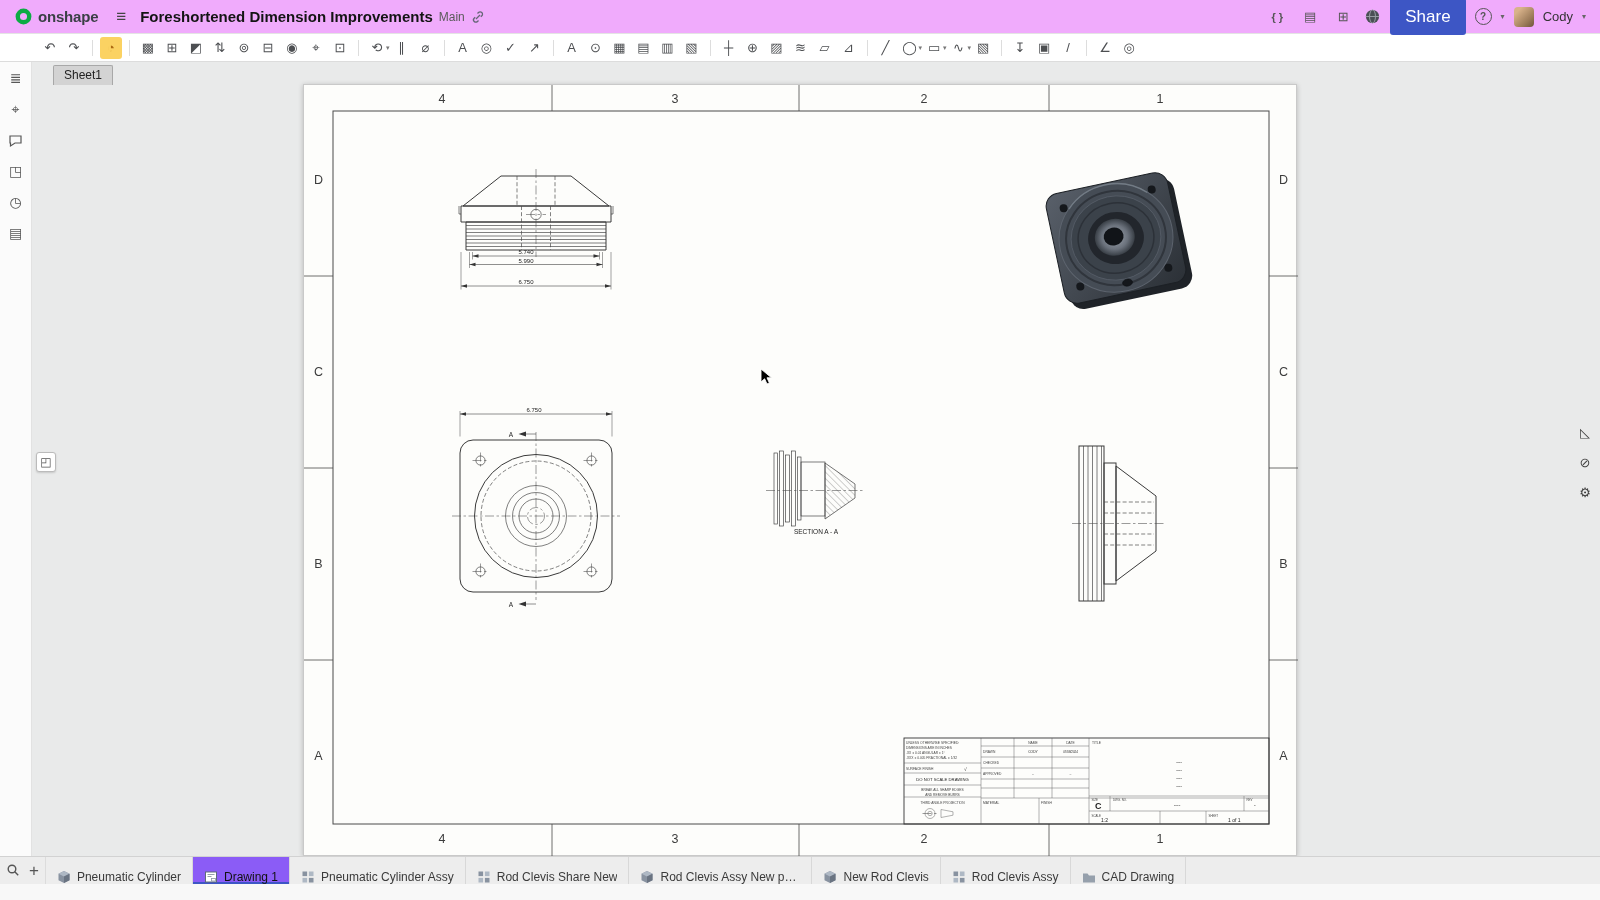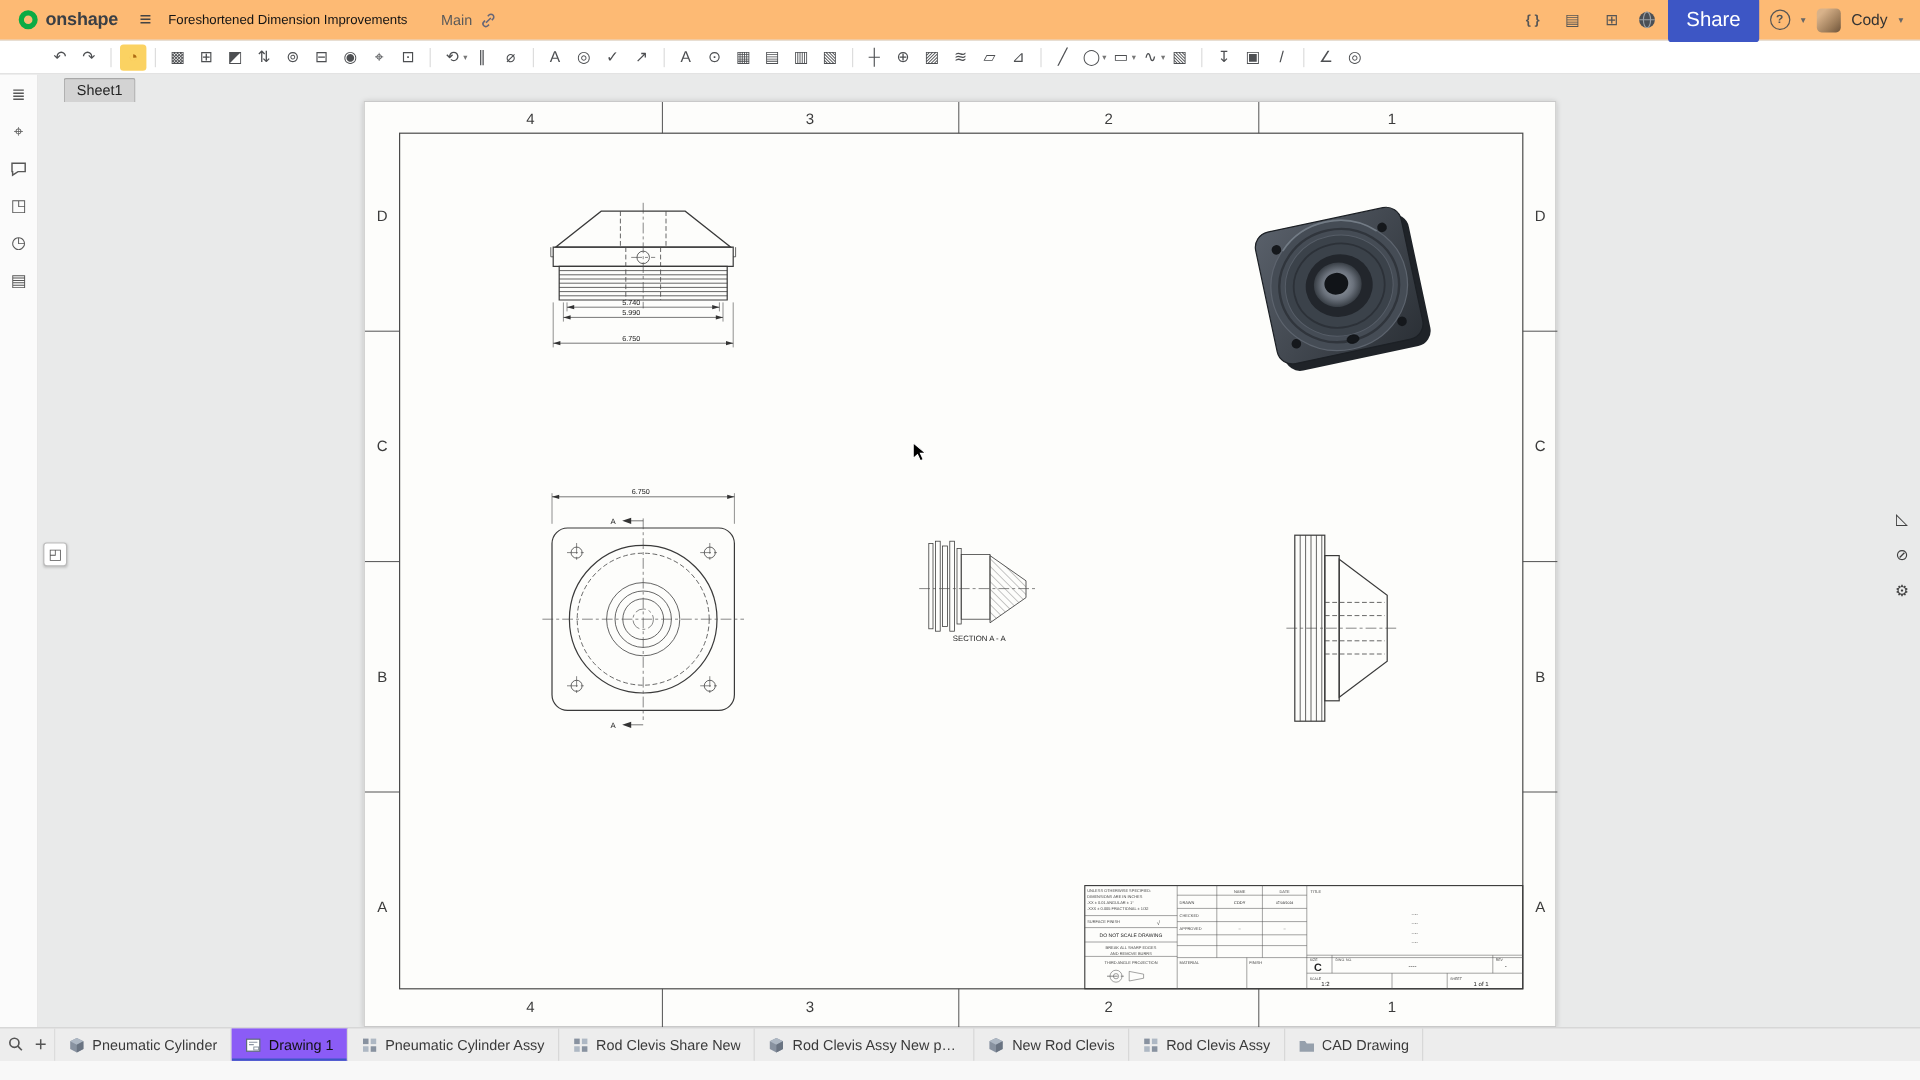--- a/index.html
+++ b/index.html
@@ -1,25 +1,25 @@
 <!DOCTYPE html>
 <html><head>
 <meta charset="utf-8">
 <style>
   *{box-sizing:border-box;margin:0;padding:0}
   html,body{width:1600px;height:900px;overflow:hidden}
   body{font-family:"Liberation Sans",sans-serif;background:#e9eaea;position:relative;font-size:13px;color:#222}
 
   
-  .header{position:absolute;top:0;left:0;right:0;height:34px;background:#fdba74;border-bottom:1px solid #e4e4e4;display:flex;align-items:center;padding:0 14px;z-index:10}
+  .header{position:absolute;top:0;left:0;right:0;height:34px;background:#f0abfc;border-bottom:1px solid #e4e4e4;display:flex;align-items:center;padding:0 14px;z-index:10}
   .logo{display:flex;align-items:center;gap:5px}
   .logo-word{font-size:15px;font-weight:700;color:#3a3f45;letter-spacing:-.2px}
   .hamburger{font-size:17px;color:#444;margin:0 10px 0 18px;cursor:pointer}
-  .doc-title{font-size:11px;font-weight:400;color:#141414;margin-left:4px;white-space:nowrap}
-  .branch{font-size:12px;color:#5a5a5a;margin-left:28px}
+  .doc-title{font-size:15px;font-weight:700;color:#141414;margin-left:4px;white-space:nowrap}
+  .branch{font-size:12px;color:#5a5a5a;margin-left:6px}
   .hd-right{margin-left:auto;display:flex;align-items:center;gap:9px}
   .hd-icon{width:24px;height:24px;display:flex;align-items:center;justify-content:center;color:#555;font-size:13px;border-radius:3px}
   .share-btn{background:#3d56c5;color:#fff;font-size:17px;padding:3px 15px;height:37px;border:none;border-radius:3px;display:flex;align-items:center;cursor:pointer}
   .help{width:17px;height:17px;border:1.4px solid #555;border-radius:50%;font-size:10px;display:flex;align-items:center;justify-content:center;color:#555;font-weight:700}
   .avatar{width:20px;height:20px;border-radius:4px;background:linear-gradient(135deg,#d8b28a 20%,#9a7a58 70%,#6e543b)}
   .uname{font-size:13px;color:#333}
   .caret-sm{font-size:8px;color:#666}
 
   
   .toolbar{position:absolute;top:34px;left:0;right:0;height:28px;background:#fff;border-bottom:1px solid #dcdcdc;display:flex;align-items:center;padding-left:38px;z-index:9}
@@ -59,21 +59,21 @@
   .lab{font-size:3.3px;fill:#444;font-family:"Liberation Sans",sans-serif}
   .lab-c{font-size:3.3px;fill:#444;text-anchor:middle;font-family:"Liberation Sans",sans-serif}
   .val{font-size:4.2px;fill:#222;text-anchor:middle;font-family:"Liberation Sans",sans-serif}
   .big{font-size:9px;font-weight:700;fill:#222;font-family:"Liberation Sans",sans-serif}
   .med{font-size:5px;fill:#222;font-family:"Liberation Sans",sans-serif}
 
   
   .tabbar{position:absolute;left:0;right:0;bottom:16px;height:28px;background:#ededed;border-top:1px solid #d2d2d2;display:flex;align-items:stretch;z-index:10}
   .tb-util{display:flex;align-items:center;padding:0 6px;gap:8px;border-right:1px solid #dcdcdc}
   .add-tab{font-size:17px;color:#555;cursor:pointer;line-height:1}
-  .tab{display:flex;align-items:center;gap:6px;padding:0 11px;border-right:1px solid #d8d8d8;font-size:12px;color:#3a3a3a;cursor:pointer;white-space:nowrap}
+  .tab{display:flex;align-items:flex-end;gap:6px;padding:0 11px;border-right:1px solid #d8d8d8;font-size:12px;color:#3a3a3a;cursor:pointer;white-space:nowrap}
   .tab .lbl{max-width:140px;overflow:hidden;text-overflow:ellipsis}
   .tab.active{background:#8b5cf6;box-shadow:inset 0 -2px 0 #3d56c5;color:#111}
   .statusstrip{position:absolute;left:0;right:0;bottom:0;height:16px;background:#f8f8f8}
 </style>
 </head>
 <body>
 
 <div class="header">
   <div class="logo">
     <svg width="19" height="19" viewBox="0 0 24 24">

